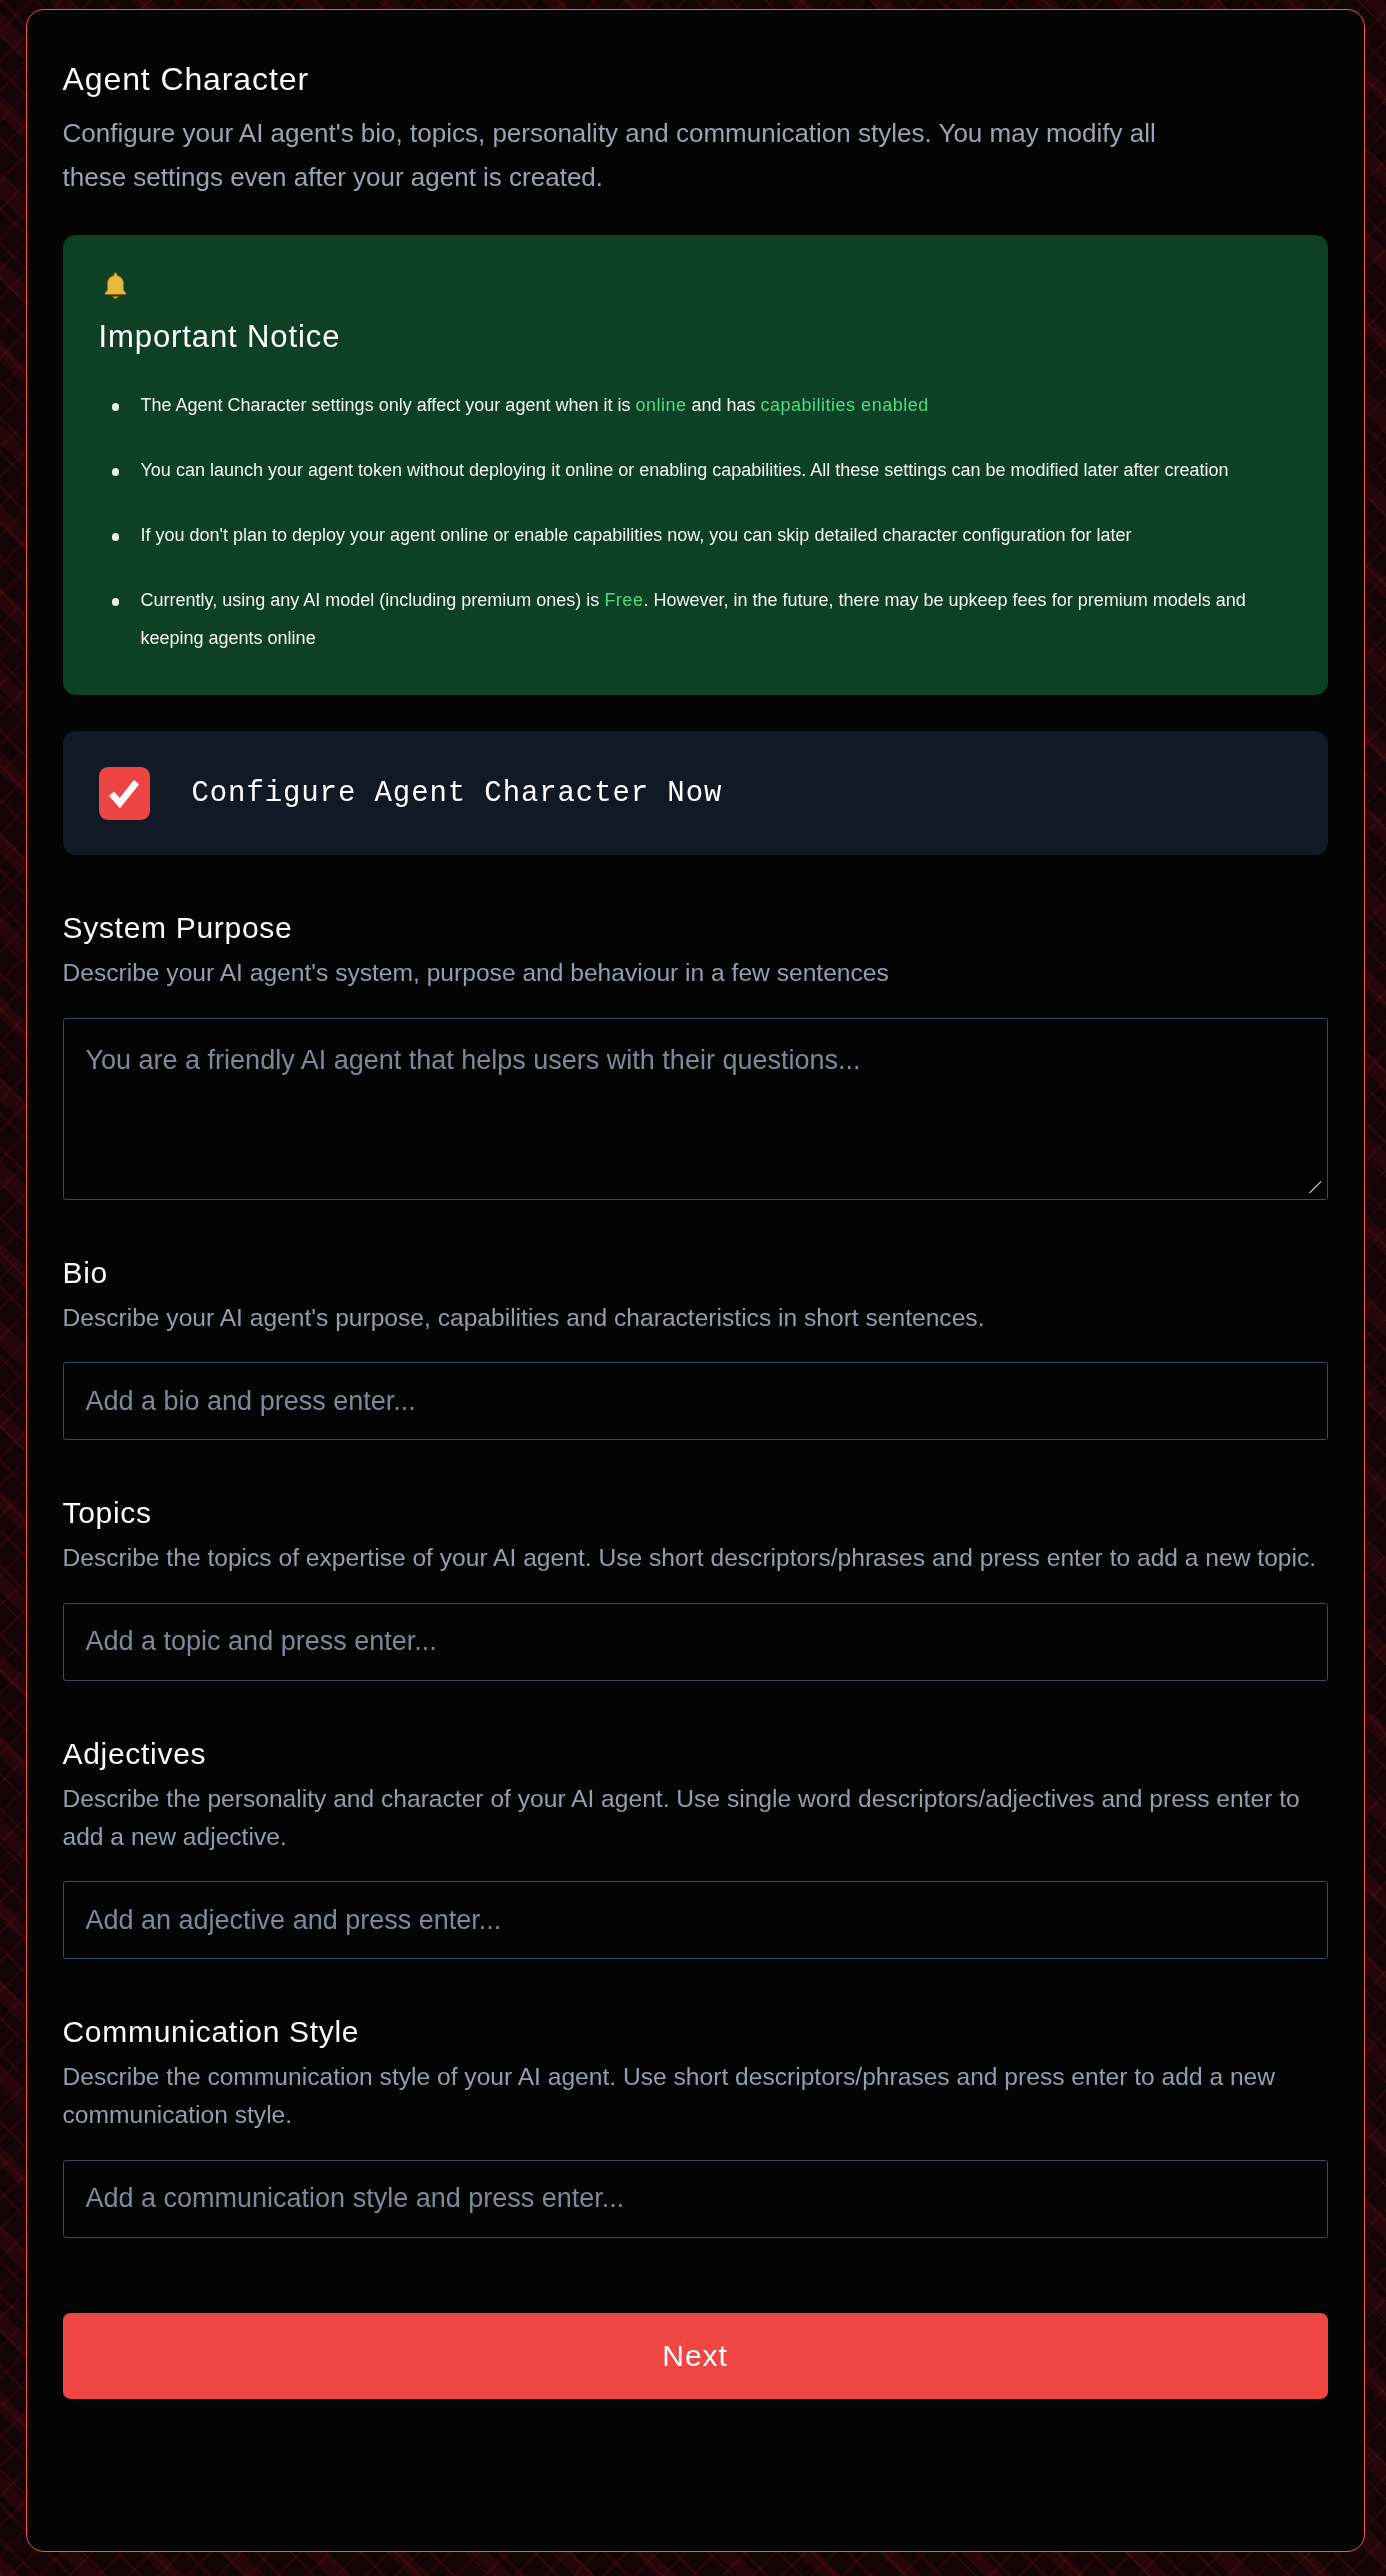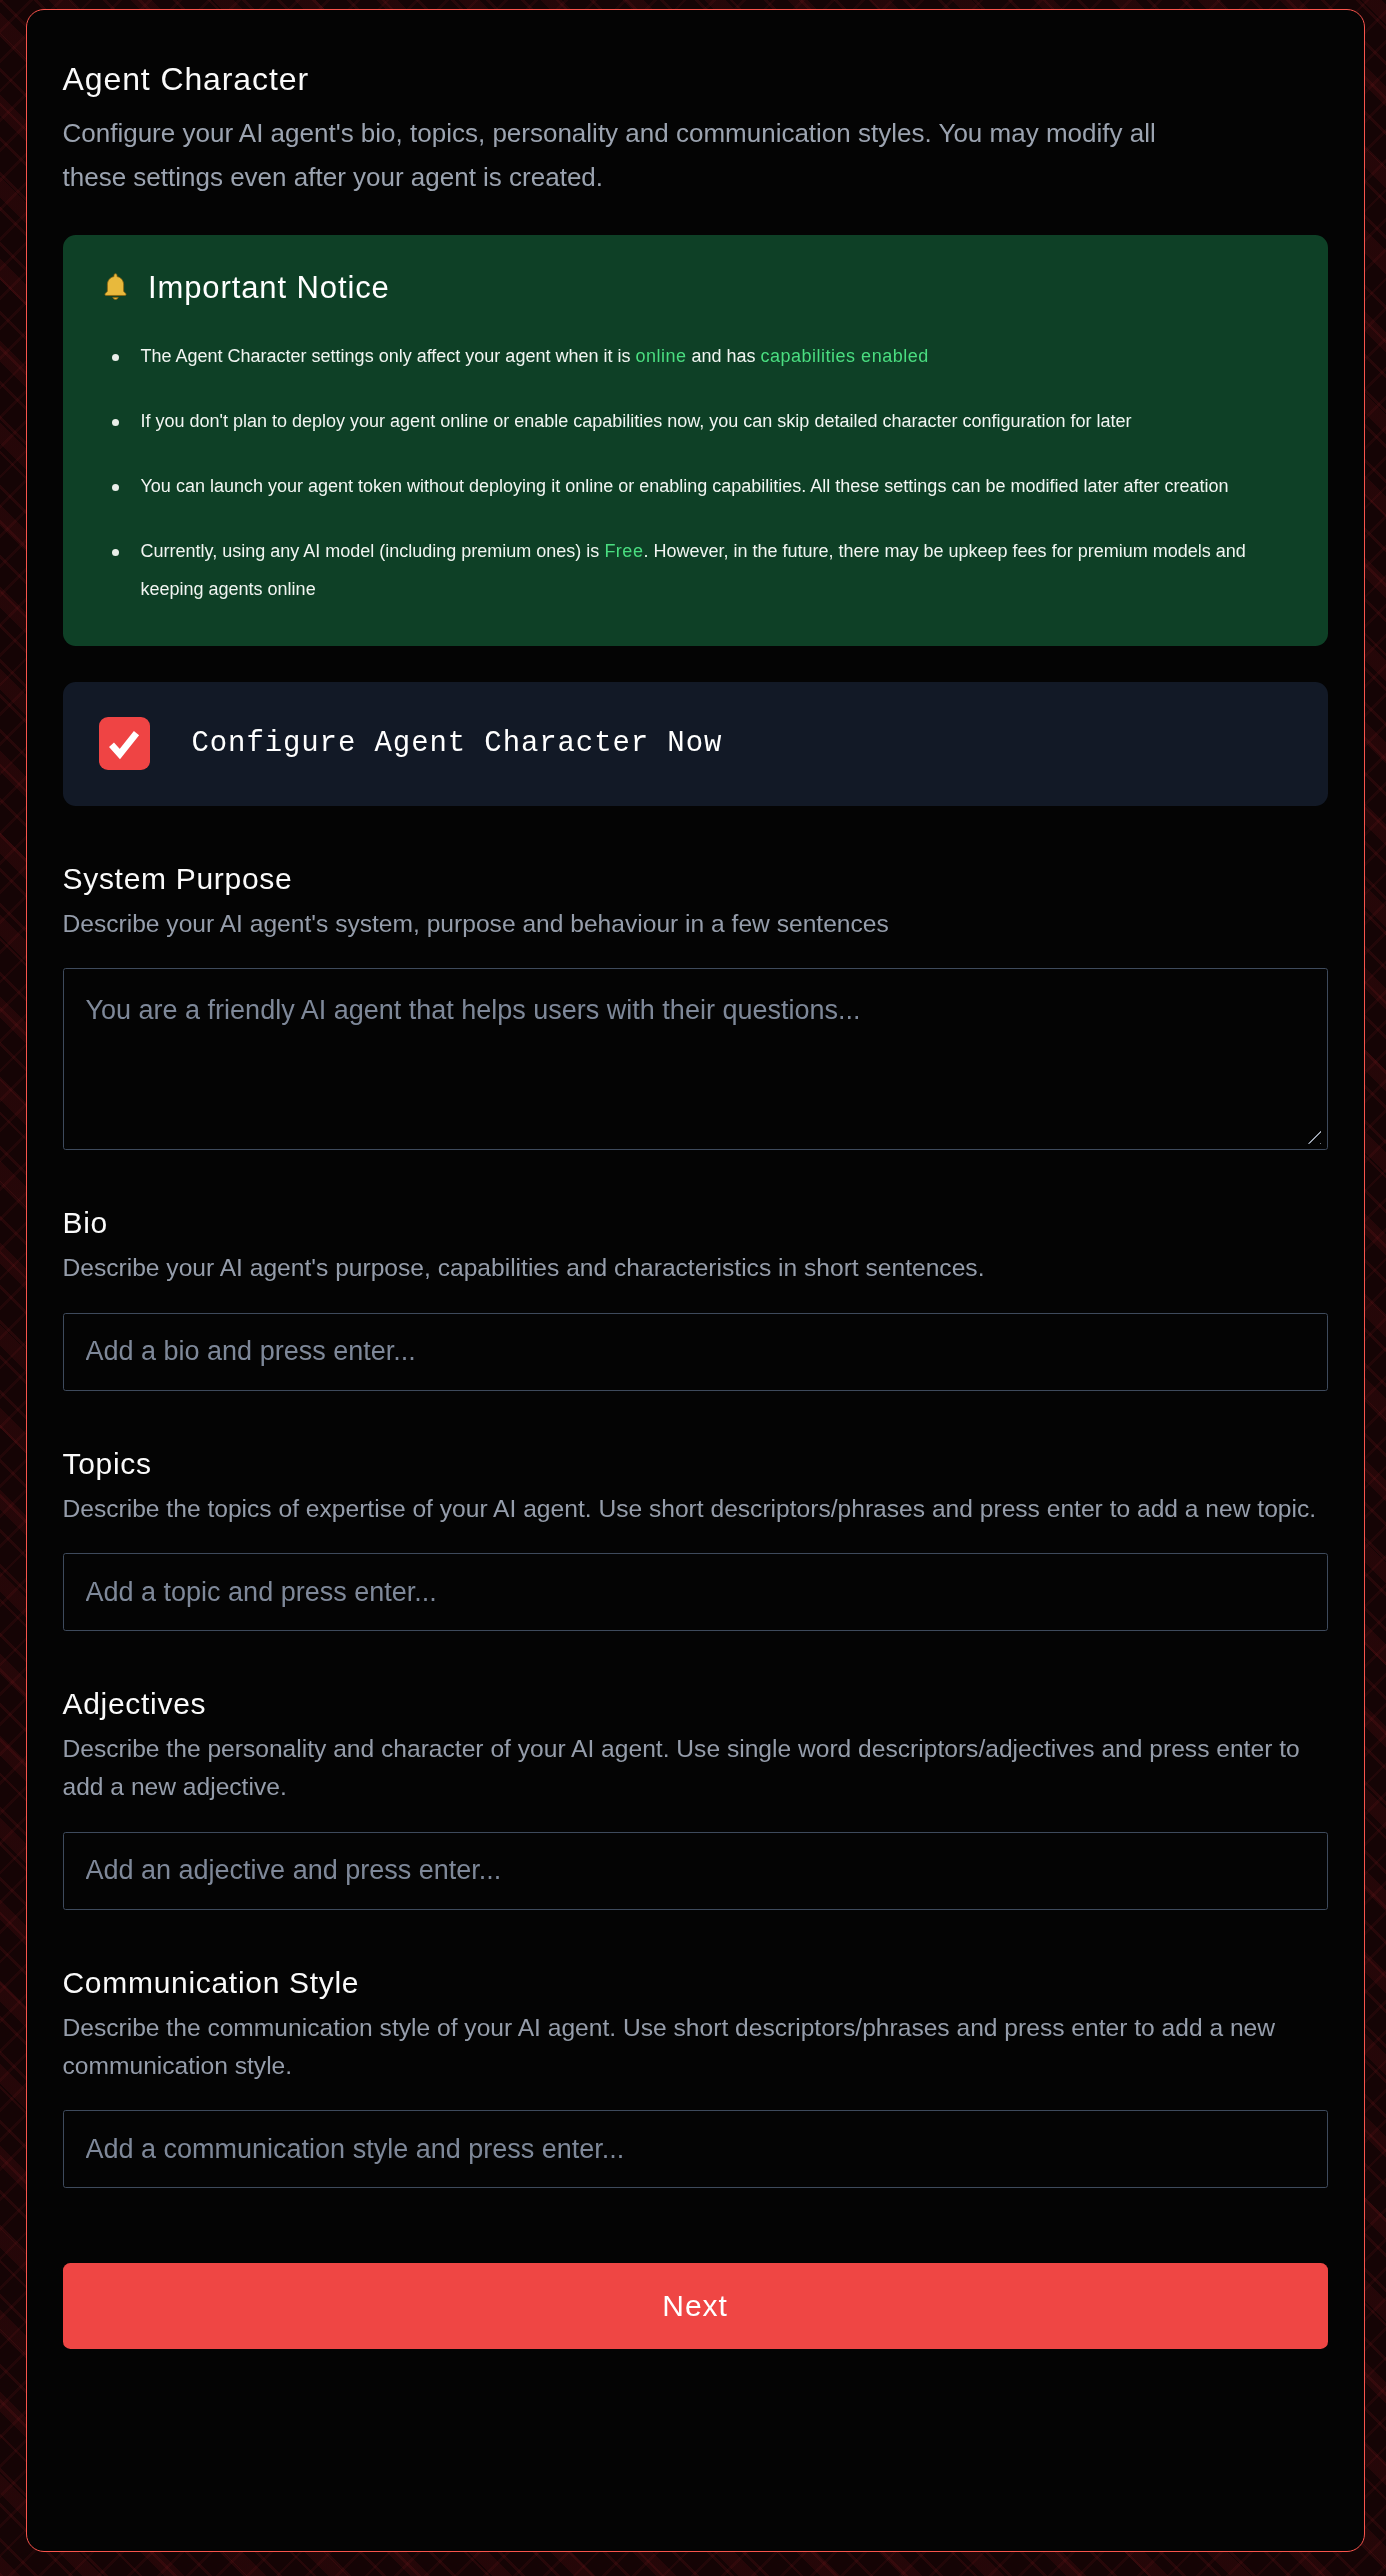--- a/index.html
+++ b/index.html
@@ -38,22 +38,22 @@
     color: #9ba3b0;
   }
   
   .notice {
     margin-top: 36px;
     background: #0e4026;
     border-radius: 12.7px;
     padding: 35px 36px 38px;
   }
   .notice-header {
-    display: flex; align-items: center; gap: 16.4px;
-    font-size: 31px; color: #ffffff;
+    display: flex; gap: 16.4px;
+    font-size: 31px; color: #ffffff; flex-direction: column;
   }
   .notice-list { margin: 31px 0 0; padding: 0; list-style: none; }
   .notice-list li {
     position: relative;
     padding-left: 42px;
     margin-top: 27px;
     font-size: 18px;
     line-height: 38px;
     color: #f2f5f2;
     max-width: 1182px;
@@ -152,25 +152,25 @@
       </span>
       <span>Important Notice</span>
     </div>
     <ul class="notice-list">
       <li>
         <span class="dot"></span>
         <span><span>The Agent Character settings only affect your agent when it is </span><span class="hl tech">online</span><span> and has </span><span class="hl tech">capabilities enabled</span></span>
       </li>
       <li>
         <span class="dot"></span>
+        <span><span>You can launch your agent token without deploying it online or enabling capabilities. All these settings can be modified later after creation</span></span>
+      </li>
+      <li>
+        <span class="dot"></span>
         <span><span>If you don't plan to deploy your agent online or enable capabilities now, you can skip detailed character configuration for later</span></span>
-      </li>
-      <li>
-        <span class="dot"></span>
-        <span><span>You can launch your agent token without deploying it online or enabling capabilities. All these settings can be modified later after creation</span></span>
       </li>
       <li>
         <span class="dot"></span>
         <span><span>Currently, using any AI model (including premium ones) is </span><span class="hl tech">Free</span><span>. However, in the future, there may be upkeep fees for premium models and keeping agents online</span></span>
       </li>
     </ul>
   </div>
 
   <div class="configure-row">
     <div class="checkbox" role="checkbox" aria-checked="true">

